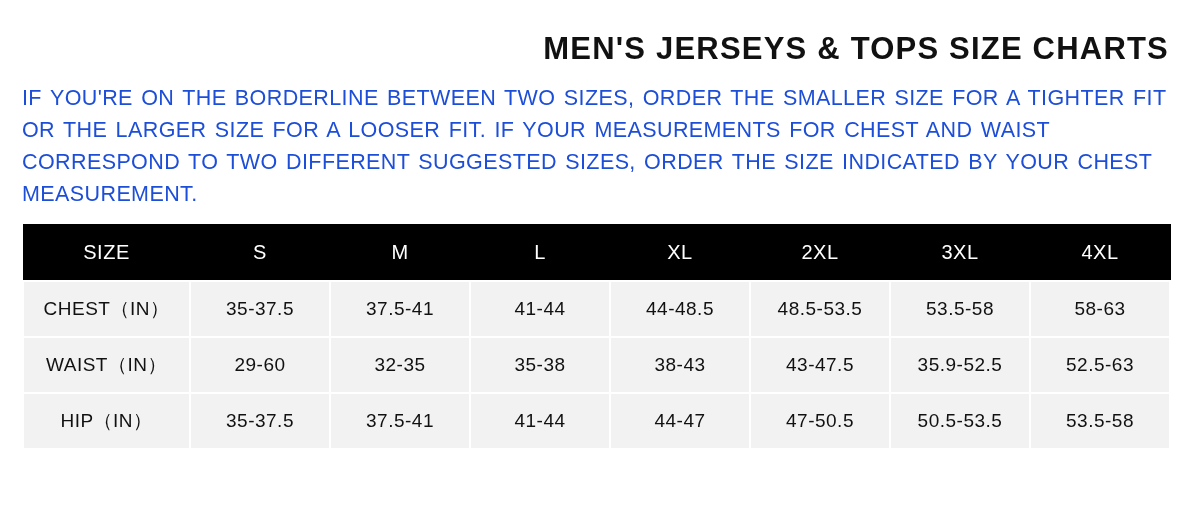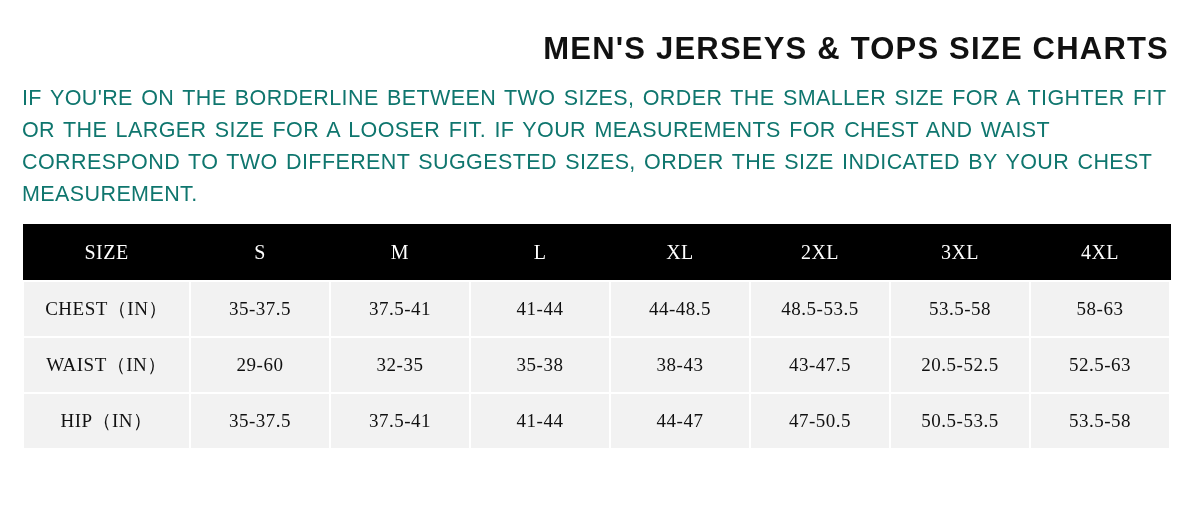--- a/index.html
+++ b/index.html
@@ -29,31 +29,31 @@
     letter-spacing: 1.2px;
     color: #111111;
     margin: 30px 0 0 0;
     line-height: 1.2;
   }
   .intro {
     margin: 16px 0 0 0;
     font-family: "Liberation Sans", sans-serif;
     font-size: 21.5px;
     line-height: 1.48;
-    color: #0f766e;
+    color: #1d4ed8;
     letter-spacing: 0.4px;
     text-align: left;
     word-spacing: 2px;
   }
   table.size-table {
     margin-top: 14px;
     border-collapse: collapse;
     width: 1147px;
     table-layout: fixed;
-    font-family: Liberation Serif, serif;
+    font-family: Liberation Sans, sans-serif;
   }
   table.size-table th,
   table.size-table td {
     border: 1px solid #ffffff;
     text-align: center;
     vertical-align: middle;
     height: 56px;
     font-size: 19px;
     letter-spacing: 0.5px;
     padding: 0 4px;
@@ -121,21 +121,21 @@
         <td>53.5-58</td>
         <td>58-63</td>
       </tr>
       <tr>
         <td class="row-head">WAIST（IN）</td>
         <td>29-60</td>
         <td>32-35</td>
         <td>35-38</td>
         <td>38-43</td>
         <td>43-47.5</td>
-        <td>20.5-52.5</td>
+        <td>35.9-52.5</td>
         <td>52.5-63</td>
       </tr>
       <tr>
         <td class="row-head">HIP（IN）</td>
         <td>35-37.5</td>
         <td>37.5-41</td>
         <td>41-44</td>
         <td>44-47</td>
         <td>47-50.5</td>
         <td>50.5-53.5</td>

